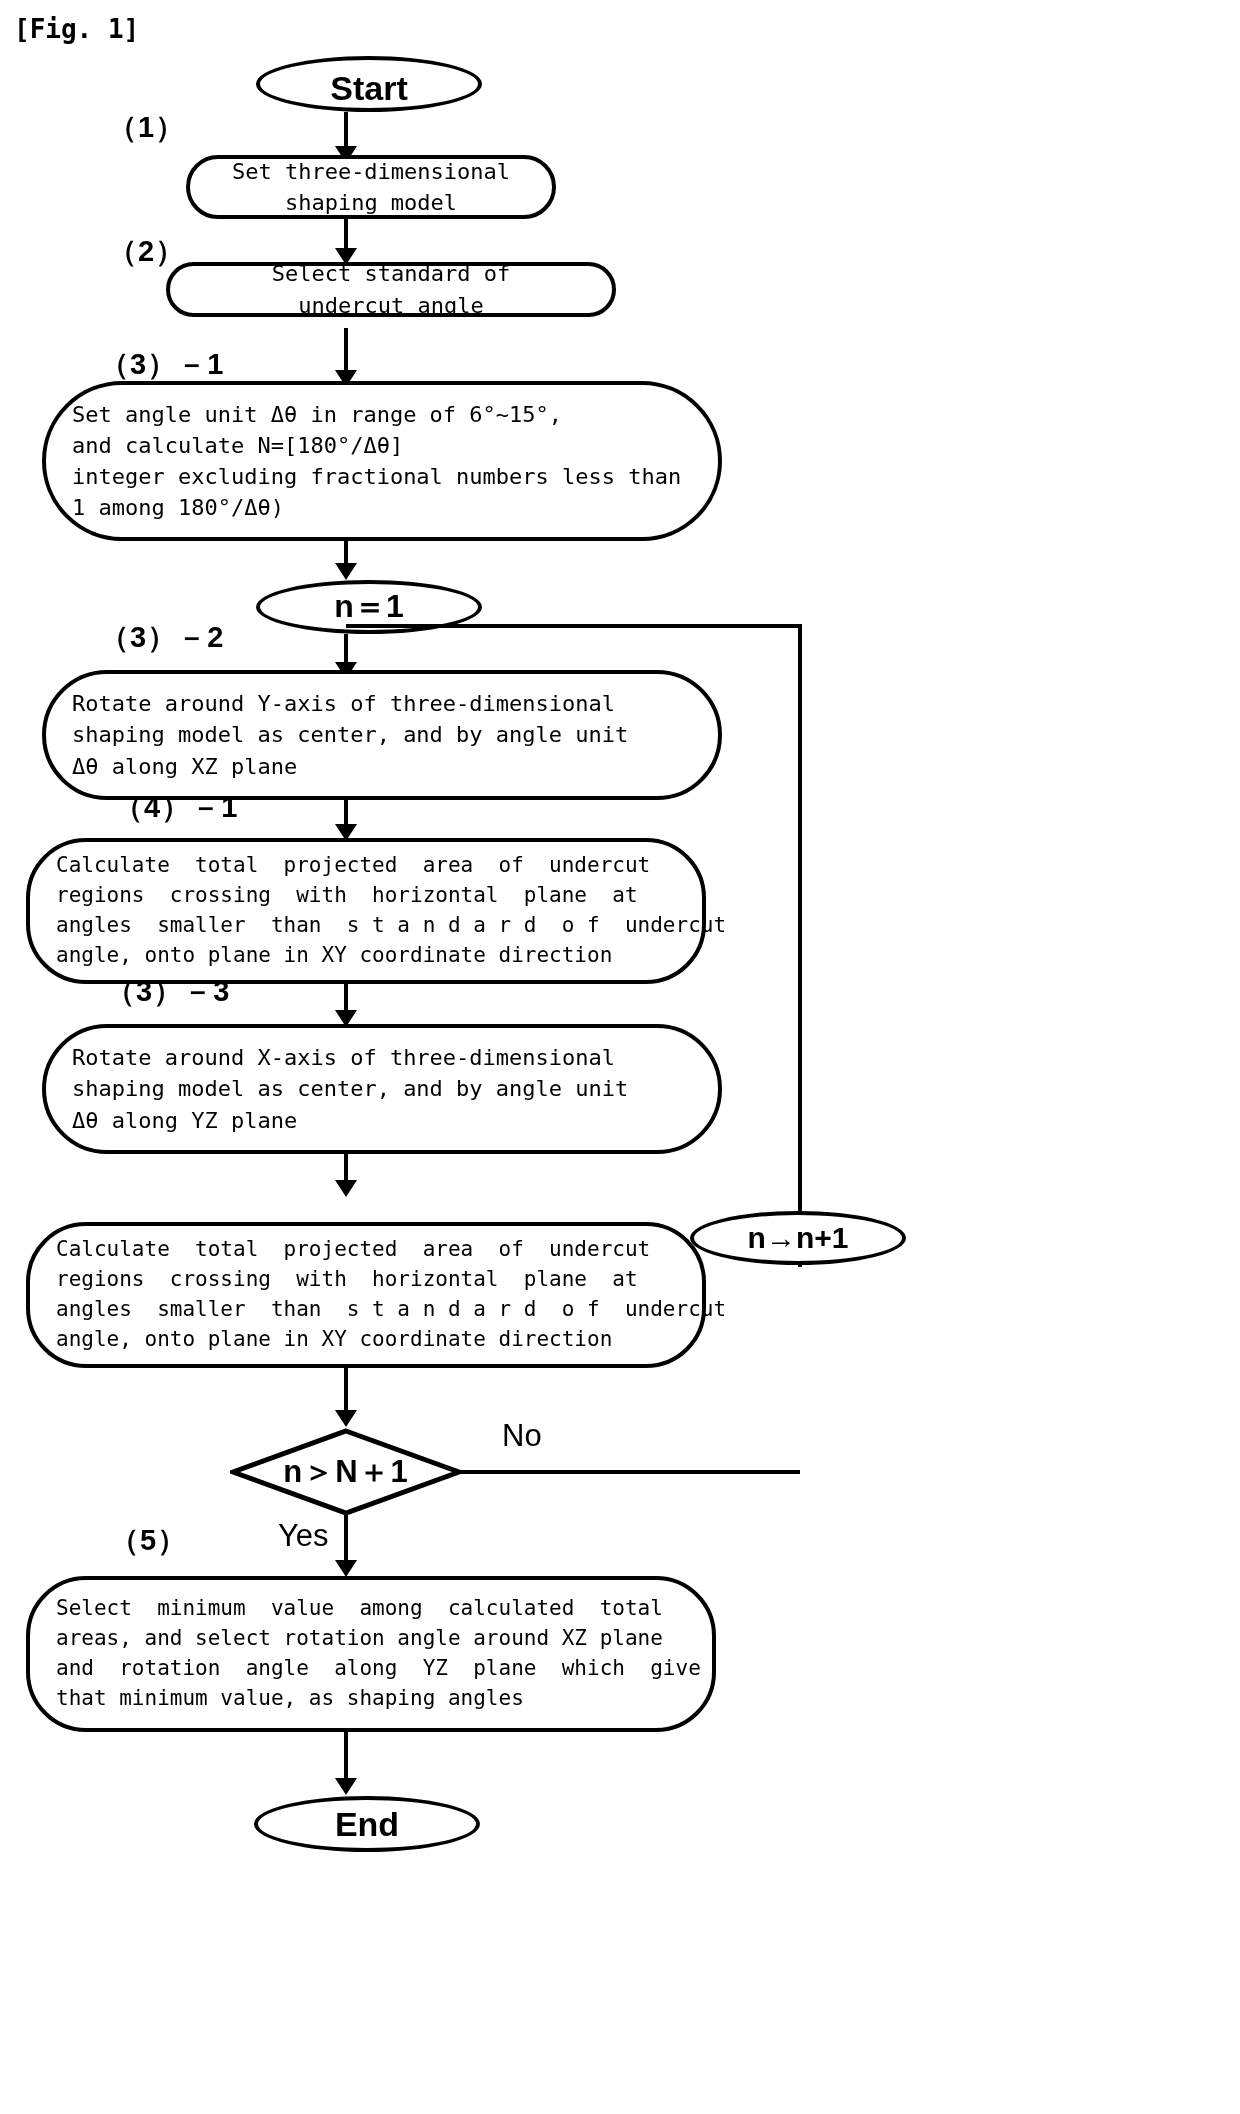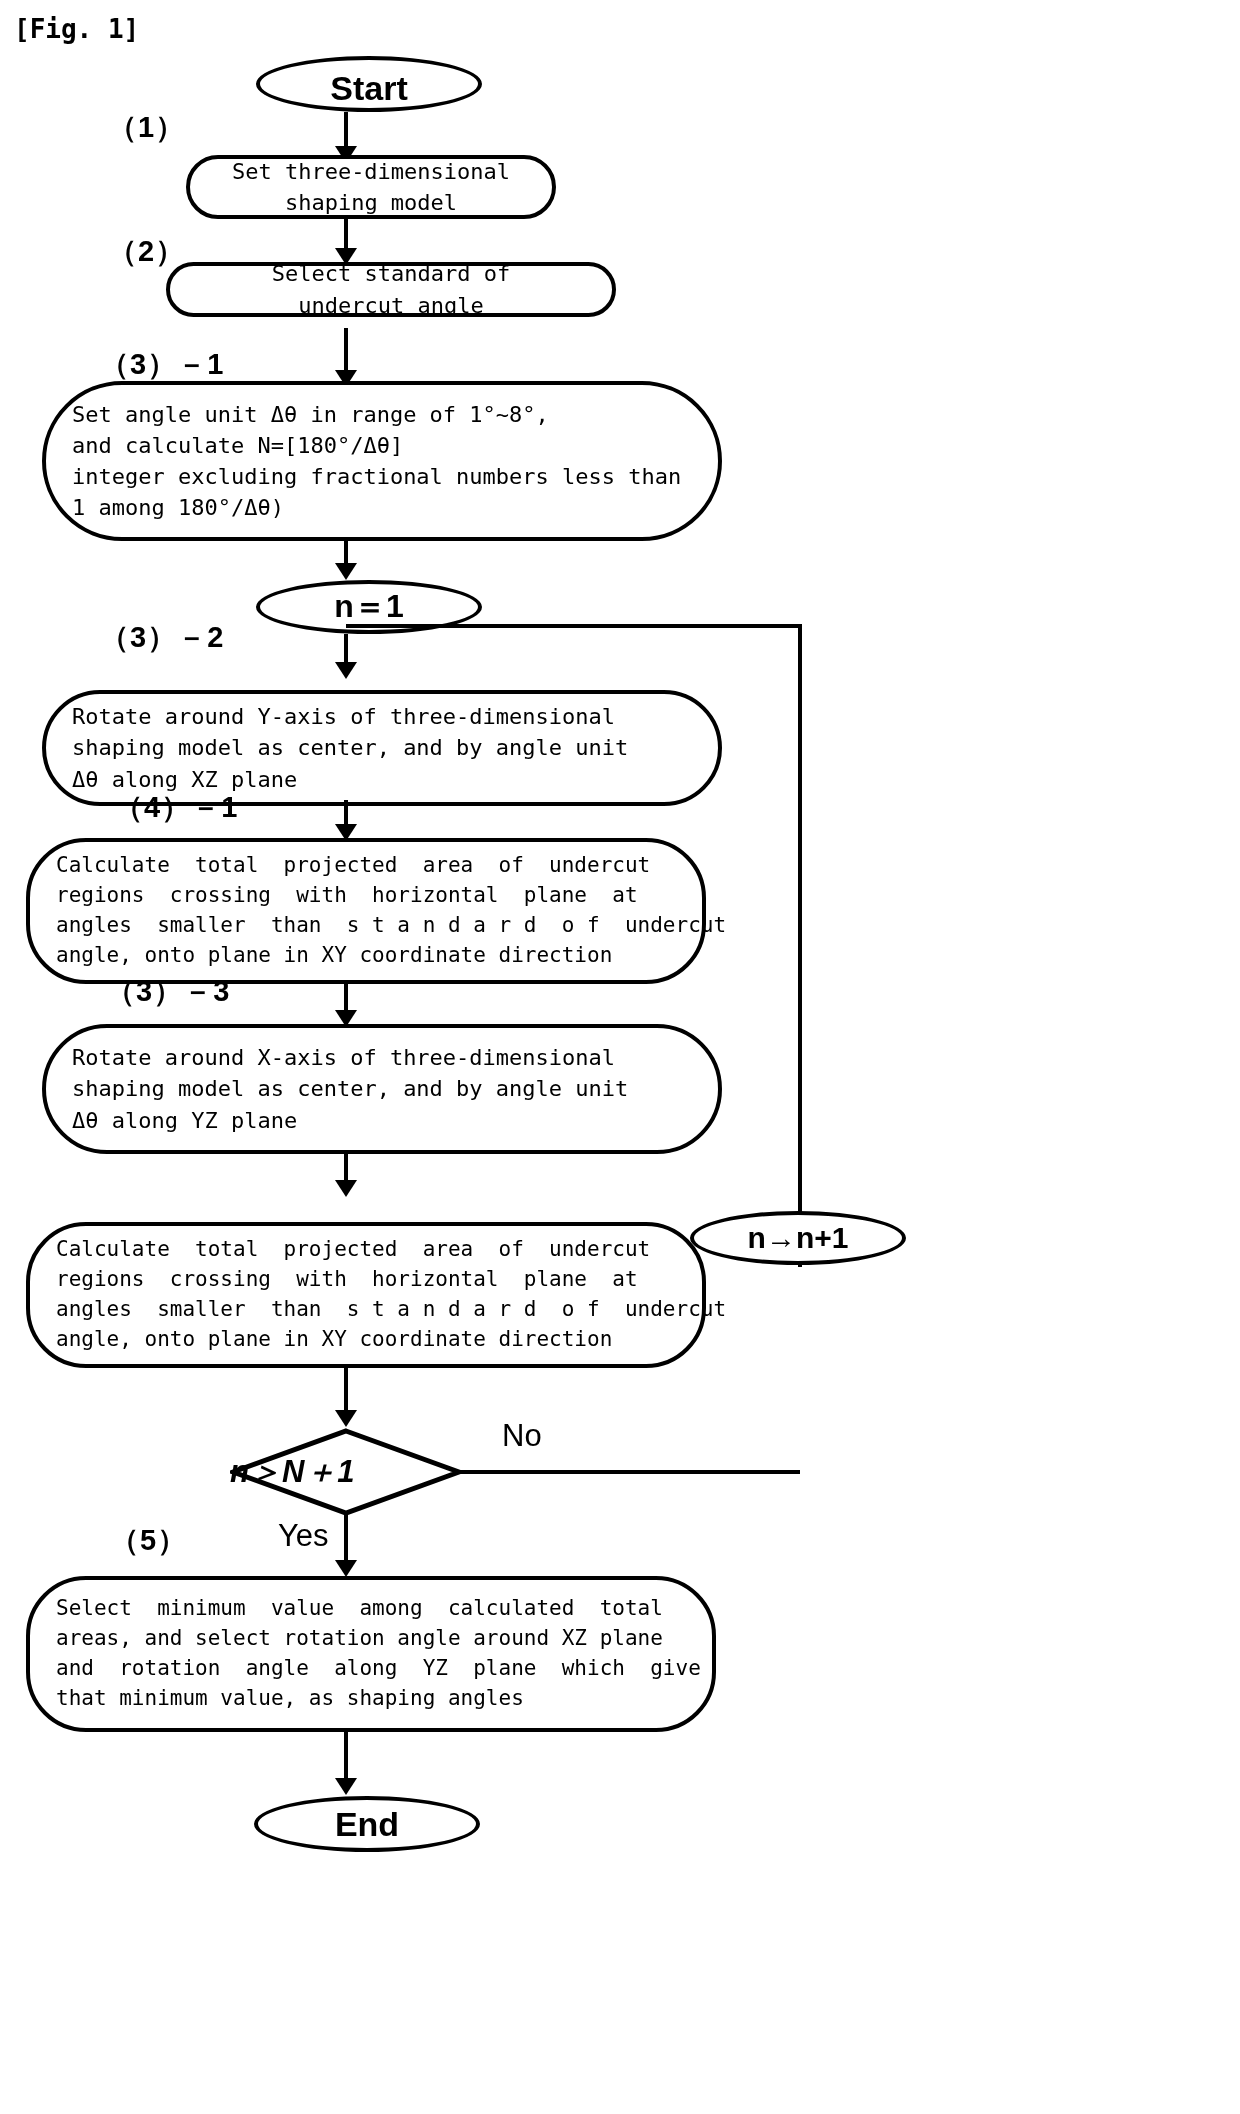--- a/index.html
+++ b/index.html
@@ -46,23 +46,23 @@
     white-space:pre;
   }
   .proc .ln{display:block;}
   .proc.center{align-items:center;}
   .proc.padded{padding-left:26px;}
   
   .diamond-wrap{position:absolute;}
   .diamond-wrap svg{display:block;}
   .diamond-text{
     position:absolute;left:0;top:0;width:100%;height:100%;
-    display:flex;align-items:center;justify-content:flex-start;
+    display:flex;align-items:center;justify-content:center;
     font-family:"Liberation Sans", sans-serif;
-    font-size:31px;font-weight:700;letter-spacing:1px;font-style:italic;
+    font-size:31px;font-weight:700;letter-spacing:1px;
   }
   
   .vline{position:absolute;width:4px;background:#000;}
   .hline{position:absolute;height:4px;background:#000;}
   .arrow-down{
     position:absolute;width:0;height:0;
     border-left:11px solid transparent;
     border-right:11px solid transparent;
     border-top:17px solid #000;
   }
@@ -95,39 +95,39 @@
 <div class="tag" style="left:108px;top:232px;">（2）</div>
 <div class="proc center" style="left:166px;top:262px;width:450px;height:55px;">
   <span class="ln">Select standard of</span>
   <span class="ln">undercut angle</span>
 </div>
 <div class="vline" style="left:344px;top:328px;height:48px;"></div>
 <div class="arrow-down" style="left:335px;top:370px;"></div>
 
 <div class="tag" style="left:100px;top:345px;">（3）－1</div>
 <div class="proc padded" style="left:42px;top:381px;width:680px;height:160px;border-radius:80px;">
-  <span class="ln">Set angle unit Δθ in range of 1°~8°,</span>
+  <span class="ln">Set angle unit Δθ in range of 6°~15°,</span>
   <span class="ln">and calculate N=[180°/Δθ]</span>
   <span class="ln">integer excluding fractional numbers less than</span>
   <span class="ln">1 among 180°/Δθ)</span>
 </div>
 <div class="vline" style="left:344px;top:541px;height:28px;"></div>
 <div class="arrow-down" style="left:335px;top:563px;"></div>
 
 <div class="oval" style="left:256px;top:580px;width:226px;height:54px;font-size:32px;">
   <span>n＝1</span>
 </div>
 <div class="vline" style="left:344px;top:634px;height:36px;"></div>
 <div class="arrow-down" style="left:335px;top:662px;"></div>
 
 <div class="hline" style="left:346px;top:624px;width:456px;"></div>
 <div class="vline" style="left:798px;top:624px;height:643px;"></div>
 
 <div class="tag" style="left:100px;top:618px;">（3）－2</div>
-<div class="proc padded" style="left:42px;top:690px;width:680px;height:116px;border-radius:70px;">
+<div class="proc padded" style="left:42px;top:670px;width:680px;height:130px;border-radius:70px;">
   <span class="ln">Rotate around Y-axis of three-dimensional</span>
   <span class="ln">shaping model as center, and by angle unit</span>
   <span class="ln">Δθ along XZ plane</span>
 </div>
 <div class="vline" style="left:344px;top:800px;height:30px;"></div>
 <div class="arrow-down" style="left:335px;top:824px;"></div>
 
 <div class="tag" style="left:114px;top:788px;">（4）－1</div>
 <div class="proc padded" style="left:26px;top:838px;width:680px;height:146px;border-radius:60px;font-size:21px;">
   <span class="ln">Calculate  total  projected  area  of  undercut</span>

